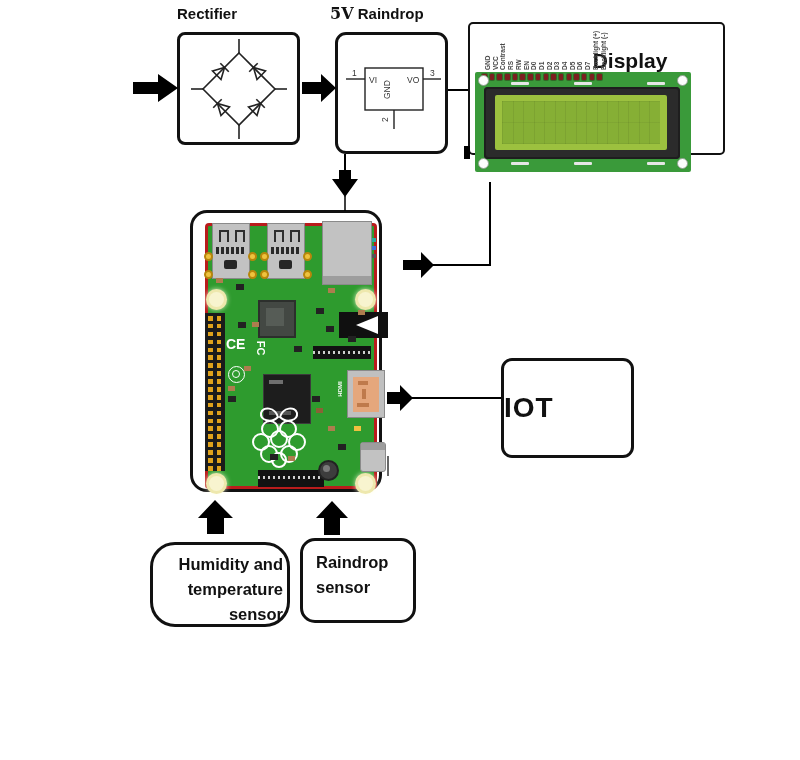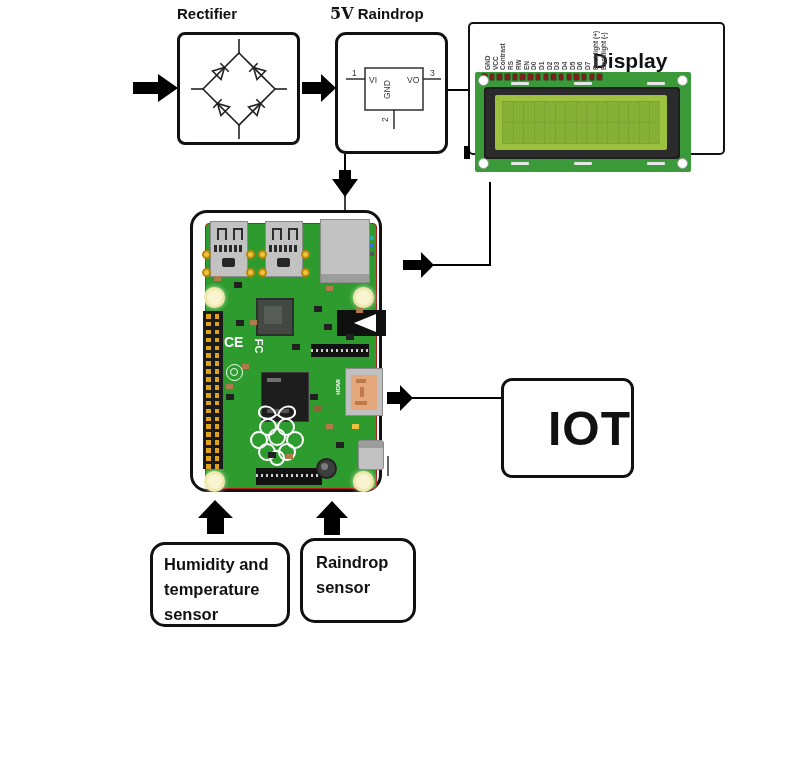--- a/index.html
+++ b/index.html
@@ -34,21 +34,21 @@
   .hole{position:absolute;width:9px;height:9px;border-radius:50%;background:#fdfdfd;border:1.5px solid #8fa08f;}
   .soldash{position:absolute;width:18px;height:3px;background:#e6e6e6;border-radius:1px;}
   #bezel{position:absolute;left:9px;top:15px;width:196px;height:72px;background:#2b2b2b;border-radius:4px;box-shadow:inset 0 0 0 2px #1e1e1e;}
   #screen{position:absolute;left:11px;top:8px;width:172px;height:55px;background:#9cc13f;border-radius:2px;}
   #screen-inner{position:absolute;left:7px;top:6px;right:7px;bottom:6px;background:#86af35;
     background-image:repeating-linear-gradient(90deg,rgba(0,0,0,.07) 0 1px,transparent 1px 10.5px),
                      repeating-linear-gradient(0deg,rgba(0,0,0,.05) 0 1px,transparent 1px 21px);}
   
   #pi-container{left:190px;top:210px;width:192px;height:282px;border-radius:17px;}
   #pi-board{position:absolute;left:12px;top:10px;width:172px;height:266px;background:#2e9b2e;
-            border:1px solid #b91c1c;border-radius:4px;box-sizing:border-box;}
+            border:3px solid #b91c1c;border-radius:4px;box-sizing:border-box;}
   .port{position:absolute;background:#c2c2c2;border:1px solid #8a8a8a;box-sizing:border-box;}
   .usb-ubar{position:absolute;width:6px;height:10px;border:2px solid #2e2e2e;border-bottom:none;background:transparent;}
   .usb-label{position:absolute;left:3px;width:29px;height:7px;
              background:repeating-linear-gradient(90deg,#2a2a2a 0 3px,#c2c2c2 3px 5px);}
   .usb-trident{position:absolute;width:13px;height:9px;background:#262626;border-radius:2px;}
   .goldpad{position:absolute;width:9px;height:9px;border-radius:50%;background:#eec33e;border:2px solid #b8860b;box-sizing:border-box;}
   .mnthole{position:absolute;width:15px;height:15px;border-radius:50%;background:#f8f4cf;
            box-shadow:0 0 0 3px #eee8ad,0 0 5px 3px rgba(255,255,230,.8);}
   #gpio-header{position:absolute;left:-3px;top:87px;width:20px;height:158px;background:#1b1b1b;
                display:flex;flex-wrap:wrap;align-content:flex-start;padding:3px 3px;box-sizing:border-box;
@@ -61,24 +61,24 @@
   #audio-jack{position:absolute;left:131px;top:86px;width:49px;height:26px;background:#101010;}
   #audio-jack .tri{position:absolute;left:17px;top:4px;width:0;height:0;
                    border-top:9px solid transparent;border-bottom:9px solid transparent;border-right:22px solid #fff;}
   #hdmi{position:absolute;left:139px;top:144px;width:38px;height:48px;background:#c0c0c0;border:1px solid #8a8a8a;box-sizing:border-box;}
   #hdmi .copper{position:absolute;left:5px;top:6px;width:26px;height:35px;background:#e5a77c;}
   #hdmi .sq{position:absolute;background:#bf7a4b;}
   .whitetext{position:absolute;color:#fff;font-weight:bold;}
   .misc{position:absolute;width:8px;height:6px;background:transparent;}
   
   #iot-box{left:501px;top:358px;width:133px;height:100px;border-radius:11px;
-           display:flex;align-items:center;justify-content:flex-end;font-size:48px;font-weight:bold;letter-spacing:1px;margin-top:20px;}
-  
-  #humidity-box{left:150px;top:542px;width:140px;height:85px;border-radius:15px;
-                font-weight:bold;font-size:16.5px;line-height:1.5;padding:7px 4px 0 11px;box-sizing:border-box;}
+           display:flex;align-items:center;justify-content:flex-start;font-size:28px;font-weight:bold;letter-spacing:1px;}
+  
+  #humidity-box{left:150px;top:542px;width:140px;height:85px;border-radius:25px;
+                font-weight:bold;font-size:16.5px;line-height:1.5;padding:7px 4px 0 11px;box-sizing:border-box;text-align:right;}
   #raindrop-box{left:300px;top:538px;width:116px;height:85px;border-radius:15px;
                 font-weight:bold;font-size:16.5px;line-height:1.5;padding:9px 16px 0 13px;box-sizing:border-box;}
   #wires{position:absolute;left:0;top:0;z-index:6;pointer-events:none;}
 </style>
 </head>
 <body>
 
 <div id="stage">
 
 

